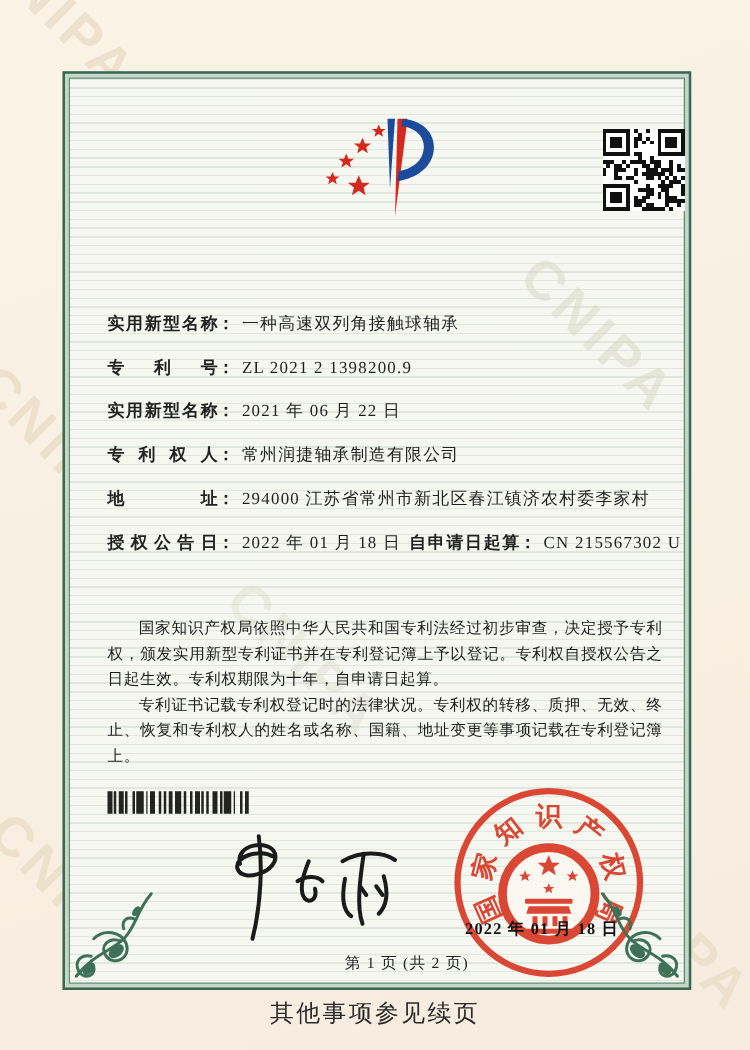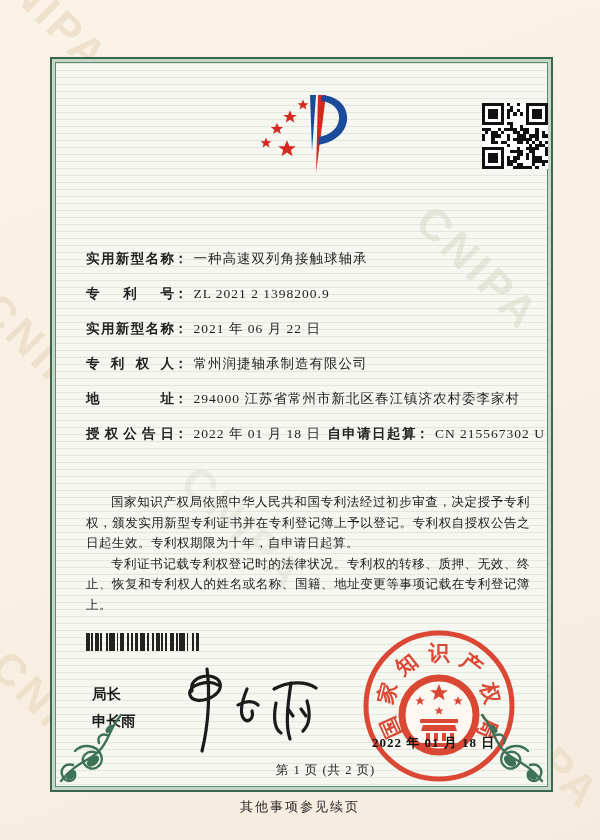--- a/index.html
+++ b/index.html
@@ -80,21 +80,21 @@
   .seal-date {
     position:absolute; left:316px; top:671px; width:150px;
     font-size:13px; font-weight:bold; color:#111; letter-spacing:1px; white-space:nowrap;
   }
   .page-num {
     position:absolute; left:0; top:699px; width:100%;
     text-align:center; font-size:12.5px; letter-spacing:1px; color:#222;padding-left:48px;
   }
   .footer-note {
     position:absolute; left:0; top:798px; width:100%;
-    text-align:center; font-size:13px; letter-spacing:2px; color:#2a2a2a; z-index:2;
+    text-align:center; font-size:19px; letter-spacing:2px; color:#2a2a2a; z-index:2;
   }
   .flourish { position:absolute; width:86px; height:86px; z-index:4; }
   .fl-bl { left:-9px; bottom:-9px; }
   .fl-br { right:-9px; bottom:-9px; transform:scaleX(-1); }
 </style>
 </head>
 <body>
 
 <div class="wm wm-out" style="left:-30px; top:-14px;">CNIPA</div>
 <div class="wm wm-out" style="left:-34px; top:330px;">CNIPA</div>
@@ -283,24 +283,20 @@
         </div>
       </div>
 
       <div class="law">
         <p>国家知识产权局依照中华人民共和国专利法经过初步审查，决定授予专利权，颁发实用新型专利证书并在专利登记簿上予以登记。专利权自授权公告之日起生效。专利权期限为十年，自申请日起算。</p>
         <p>专利证书记载专利权登记时的法律状况。专利权的转移、质押、无效、终止、恢复和专利权人的姓名或名称、国籍、地址变更等事项记载在专利登记簿上。</p>
       </div>
 
       <div class="barcode" id="barcode"><i style="width:3.6px"></i><s style="width:1.8px"></s><i style="width:1.8px"></i><s style="width:1.8px"></s><i style="width:3.6px"></i><s style="width:1.8px"></s><i style="width:1.8px"></i><s style="width:3.6px"></s><i style="width:1.8px"></i><s style="width:1.8px"></s><i style="width:5.4px"></i><s style="width:1.8px"></s><i style="width:1.8px"></i><s style="width:1.8px"></s><i style="width:3.6px"></i><s style="width:3.6px"></s><i style="width:1.8px"></i><s style="width:1.8px"></s><i style="width:1.8px"></i><s style="width:1.8px"></s><i style="width:3.6px"></i><s style="width:1.8px"></s><i style="width:5.4px"></i><s style="width:1.8px"></s><i style="width:1.8px"></i><s style="width:3.6px"></s><i style="width:1.8px"></i><s style="width:1.8px"></s><i style="width:3.6px"></i><s style="width:1.8px"></s><i style="width:1.8px"></i><s style="width:1.8px"></s><i style="width:1.8px"></i><s style="width:3.6px"></s><i style="width:3.6px"></i><s style="width:1.8px"></s><i style="width:1.8px"></i><s style="width:1.8px"></s><i style="width:5.4px"></i><s style="width:1.8px"></s><i style="width:1.8px"></i><s style="width:3.6px"></s><i style="width:1.8px"></i><s style="width:1.8px"></s><i style="width:3.6px"></i><s style="width:1.8px"></s></div>
 
-      <div class="commissioner">
-        <div>局长</div>
-        <div>申长雨</div>
-      </div>
 
       <svg class="signature" viewBox="0 0 185 100">
         <g fill="none" stroke="#1b1b1b" stroke-width="3.2" stroke-linecap="round" stroke-linejoin="round">
           <path d="M28,30 C24,14 52,10 56,22 C60,36 30,46 26,34 C23,24 44,18 54,24"></path>
           <path d="M43,8 C46,30 45,62 38,90"></path>
           <path d="M83,28 C78,40 75,52 80,58 C84,62 90,58 88,50"></path>
           <path d="M74,44 C82,39 90,40 94,44"></path>
           <path d="M110,28 C124,20 142,20 152,27"></path>
           <path d="M127,22 C124,42 121,64 126,78"></path>
           <path d="M112,42 C109,58 111,68 117,72"></path>

